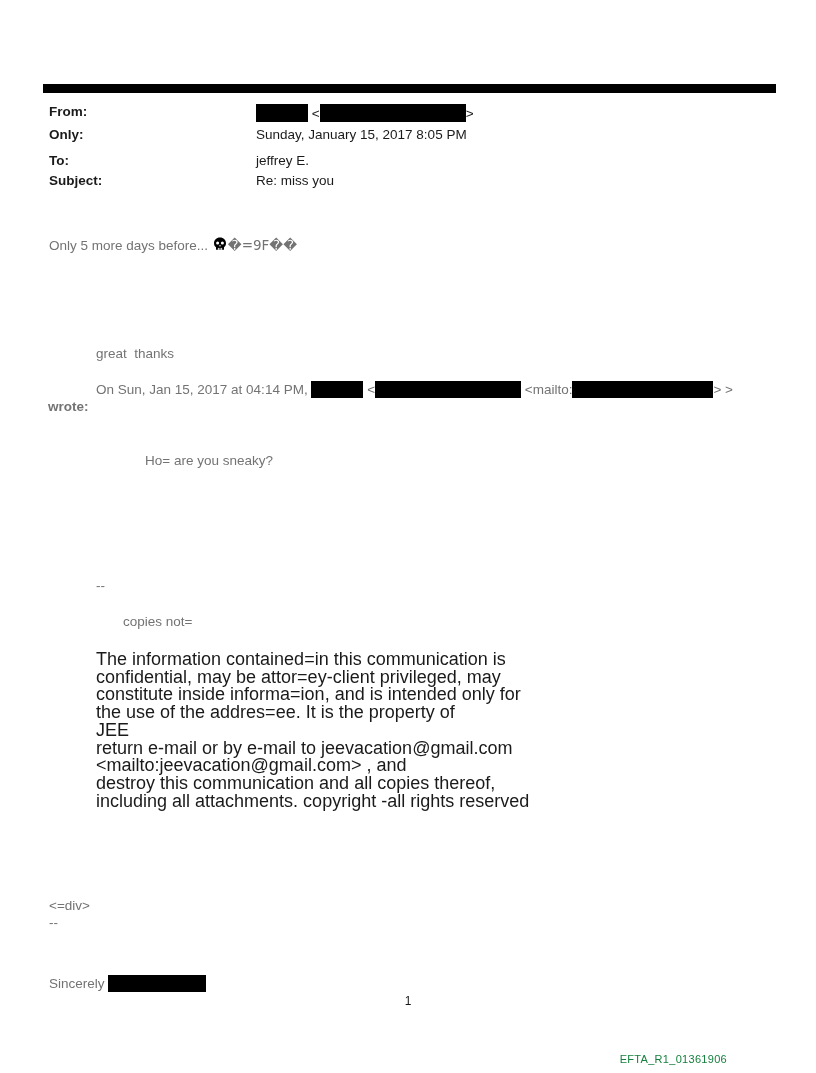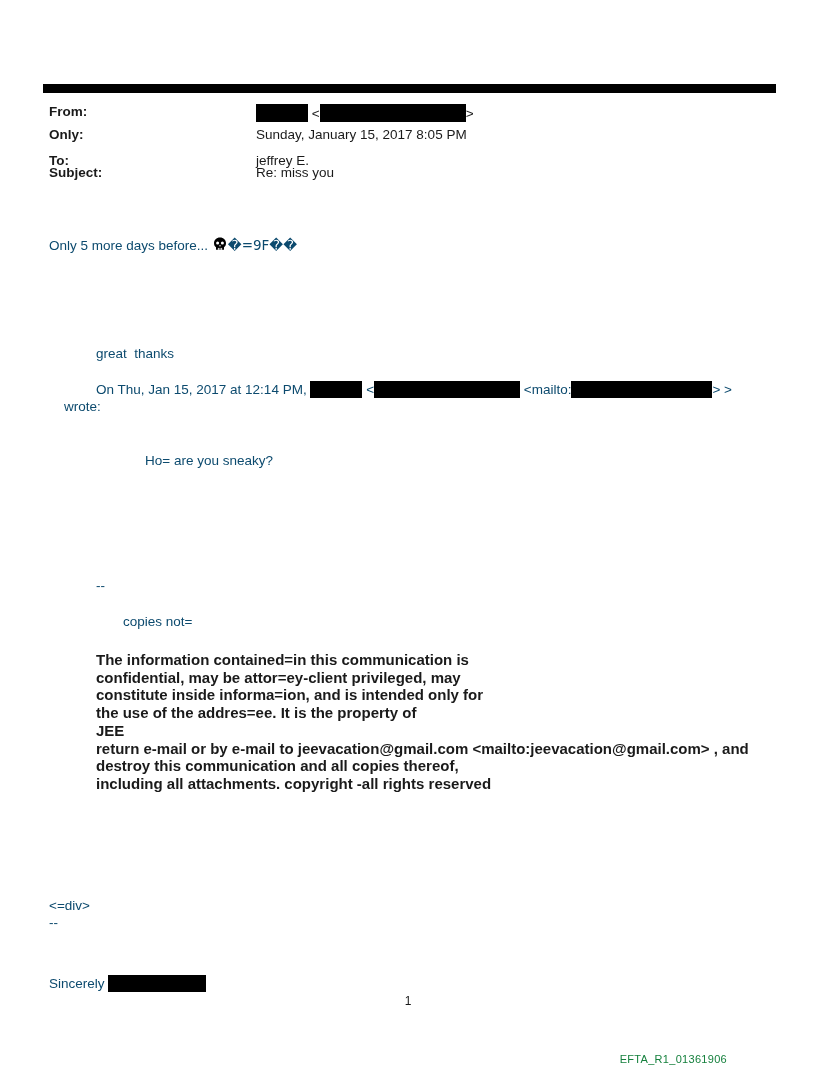--- a/index.html
+++ b/index.html
@@ -27,41 +27,41 @@
     font-size: 13.5px; font-weight: bold;
     line-height: 16px; white-space: pre;
   }
   .hdr-value {
     position: absolute; left: 256px;
     font-size: 13.5px; line-height: 16px; white-space: pre;
   }
   .row-from  { top: 104px; }
   .row-sent  { top: 127px; }
   .row-to    { top: 153px; }
-  .row-subj  { top: 165px; }
+  .row-subj  { top: 173px; }
   .bodyline {
     position: absolute;
     font-size: 13.5px; line-height: 17px;
-    white-space: pre; color: #0c4a6e;
+    white-space: pre; color: #737373;
   }
   .redact {
     display: inline-block;
     background: #000000;
     vertical-align: -4px;
   }
   .redact.h18 { height: 18px; }
   .redact.h17 { height: 17px; }
   .w52  { width: 52px; }
   .w146 { width: 146px; }
   .w141 { width: 141px; }
   .w98  { width: 98px; }
   .disclaimer {
     position: absolute; top: 651px; left: 96px;
-    font-size: 15px; line-height: 17.7px;
-    white-space: pre-line; color: #1a1a1a; font-weight: bold;
+    font-size: 18px; line-height: 17.7px;
+    white-space: pre-line; color: #1a1a1a;
   }
   .page-number {
     position: absolute; top: 994px; left: 0;
     width: 816px; text-align: center;
     font-size: 12px; color: #1a1a1a;
   }
   .bates {
     position: absolute; top: 1053px; right: 41px;
     font-size: 11px; letter-spacing: 0.3px;
     color: #15803d;
@@ -94,22 +94,22 @@
           <circle cx="9.4" cy="6.1" r="1.5" fill="#fff"></circle>
           <path d="M7 7.8 l1 1.5 -2 0 Z" fill="#fff"></path>
           <rect x="4.9" y="10.9" width="0.9" height="2" fill="#fff"></rect>
           <rect x="6.55" y="10.9" width="0.9" height="2" fill="#fff"></rect>
           <rect x="8.2" y="10.9" width="0.9" height="2" fill="#fff"></rect>
         </svg></span><span class="ufffd">�=9F��</span></div>
 
 
   <div class="bodyline" style="top:345px; left:96px;">great  thanks</div>
 
-  <div class="bodyline" style="top:381px; left:96px;"><span>On Thu, Jan 15, 2017 at 12:14 PM, </span><span class="redact h17 w52"></span><span> &lt;</span><span class="redact h17 w146"></span><span> &lt;mailto:</span><span class="redact h17 w141"></span><span>&gt; &gt;</span></div>
-  <div class="bodyline" style="top:398px; left:64px;">wrote:</div>
+  <div class="bodyline" style="top:381px; left:96px;"><span>On Sun, Jan 15, 2017 at 04:14 PM, </span><span class="redact h17 w52"></span><span> &lt;</span><span class="redact h17 w146"></span><span> &lt;mailto:</span><span class="redact h17 w141"></span><span>&gt; &gt;</span></div>
+  <div class="bodyline" style="top:398px; left:48px;font-weight:bold;">wrote:</div>
 
   <div class="bodyline" style="top:452px; left:145px;">Ho= are you sneaky?</div>
 
   <div class="bodyline" style="top:577px; left:96px;">--</div>
 
   <div class="bodyline" style="top:613px; left:123px;">copies not=</div>
 
   <div class="disclaimer">The information contained=in this communication is
 confidential, may be attor=ey-client privileged, may
 constitute inside informa=ion, and is intended only for

